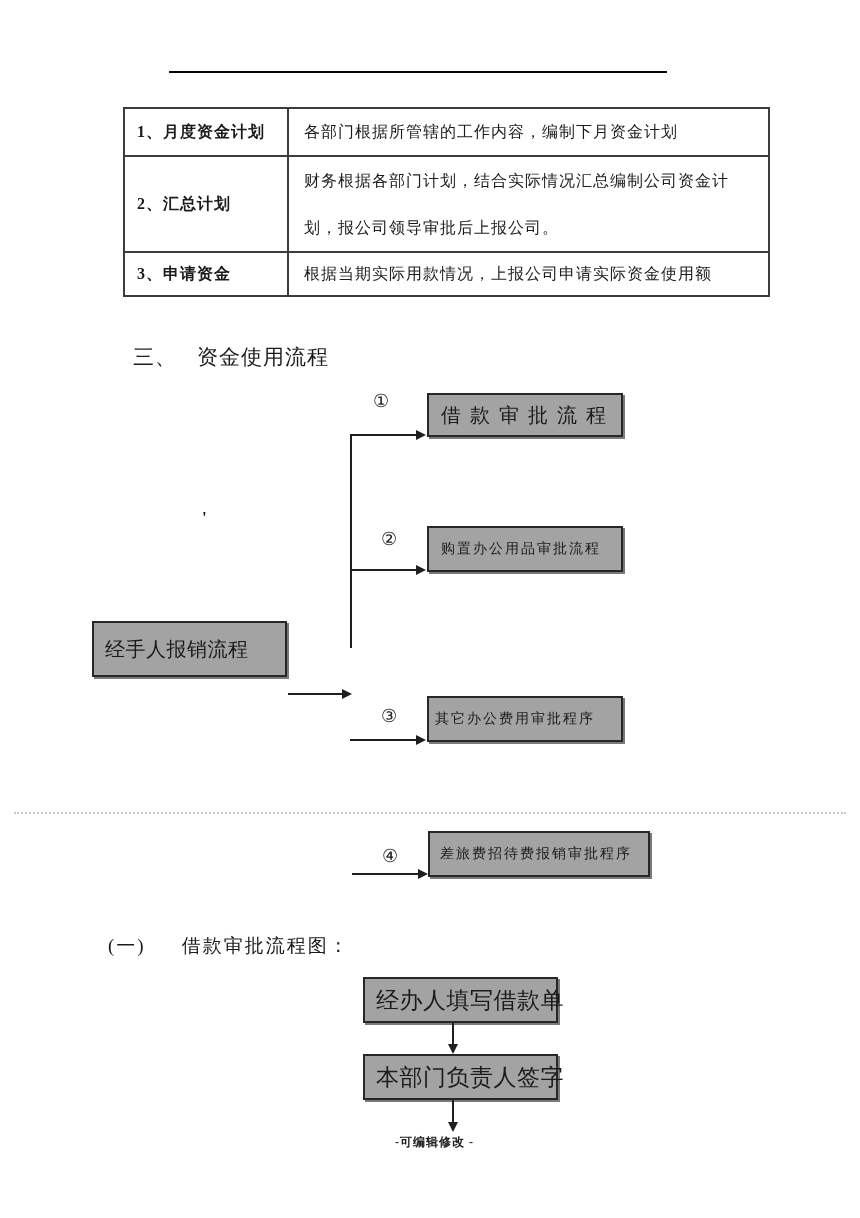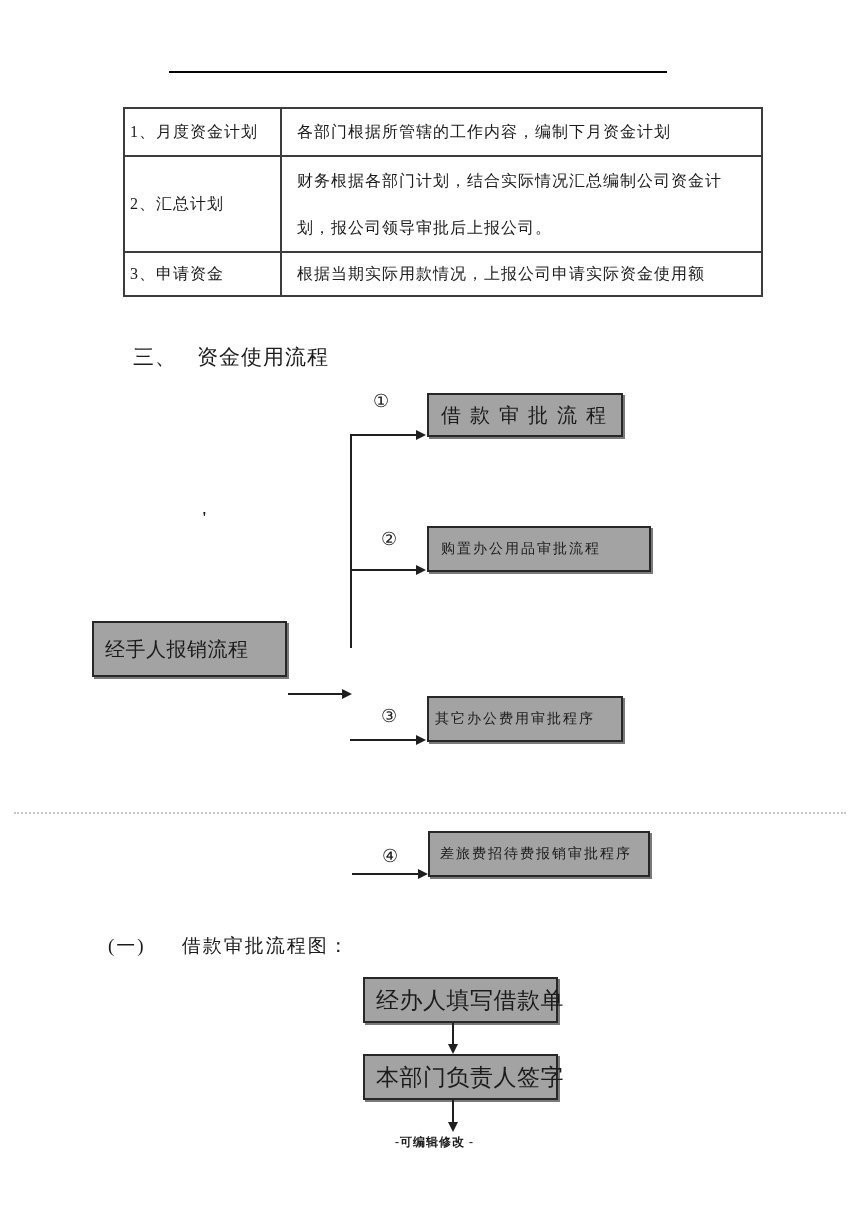--- a/index.html
+++ b/index.html
@@ -6,41 +6,41 @@
   .page{
     position:relative;width:860px;height:1218px;background:#ffffff;
     font-family:"Liberation Serif","DejaVu Serif",serif;color:#1b1b1b;overflow:hidden;
   }
   
   .top-rule{position:absolute;left:169px;top:71px;width:498px;height:2px;background:#050505;}
 
   
   .doc-table{position:absolute;left:123px;top:107px;width:614px;border-collapse:collapse;table-layout:fixed;}
   .doc-table td{border:2px solid #3c3c3c;font-size:16px;letter-spacing:1px;vertical-align:middle;padding:0;}
-  .doc-table td.c1{width:150px;padding-left:5px;}
+  .doc-table td.c1{width:150px;padding-left:12px;font-weight:bold;}
   .doc-table td.c2{width:464px;padding-left:15px;}
   .row-a{height:48px;}
   .row-b{height:89px;}
   .row-c{height:44px;}
   .dline{line-height:47px;}
 
   
   .sec-head{position:absolute;left:133px;top:343px;font-size:21px;letter-spacing:1px;white-space:nowrap;}
   .sec-head .ttl{margin-left:20px;}
   .sub-head{position:absolute;left:108px;top:933px;font-size:19px;letter-spacing:2px;white-space:nowrap;}
   .sub-head .ttl{margin-left:36px;}
 
   
   .fbox{
     position:absolute;border:2px solid #272727;background:#a3a3a3;
     box-shadow:2px 2px 0 #7a7a7a;display:flex;align-items:center;box-sizing:border-box;
     white-space:nowrap;
   }
   .box1{left:427px;top:393px;width:196px;height:44px;font-size:20px;letter-spacing:9px;padding-left:12px;}
-  .box2{left:427px;top:526px;width:224px;height:46px;font-size:14px;letter-spacing:2px;padding-left:12px;}
+  .box2{left:427px;top:526px;width:196px;height:46px;font-size:14px;letter-spacing:2px;padding-left:12px;}
   .box3{left:427px;top:696px;width:196px;height:46px;font-size:14px;letter-spacing:2px;padding-left:6px;}
   .box4{left:428px;top:831px;width:222px;height:46px;font-size:14px;letter-spacing:2px;padding-left:10px;}
   .srcbox{left:92px;top:621px;width:195px;height:56px;font-size:20px;letter-spacing:0.5px;padding-left:11px;}
   .stepbox{left:363px;width:195px;height:46px;font-size:23px;letter-spacing:0.5px;padding-left:11px;}
   .stepA{top:977px;}
   .stepB{top:1054px;}
 
   
   .cnum{position:absolute;font-size:18px;line-height:18px;color:#222;}
   .cn1{left:373px;top:392px;}

